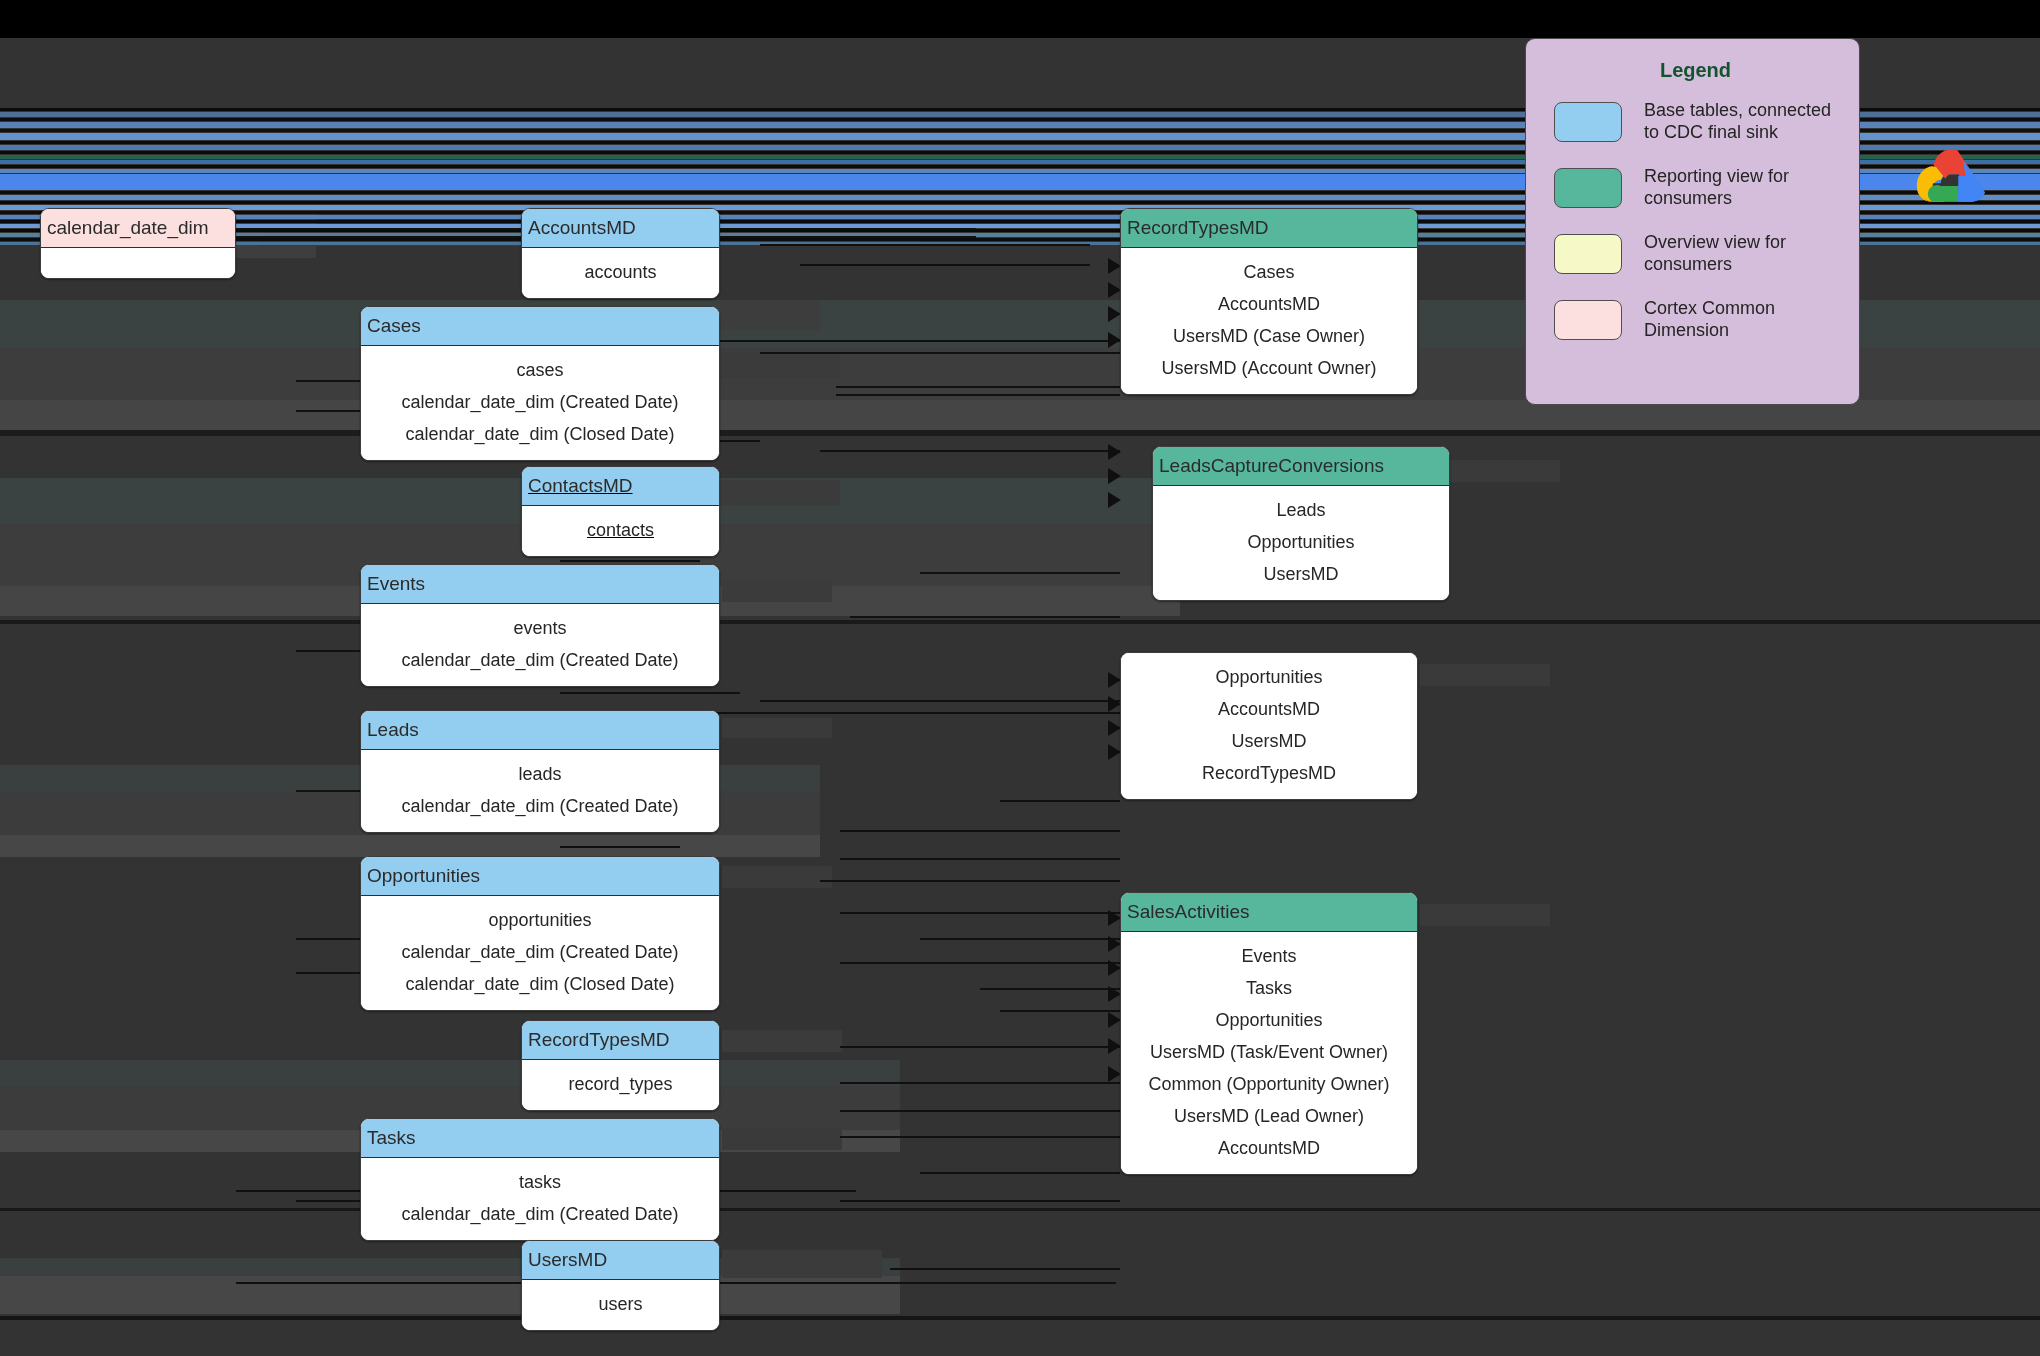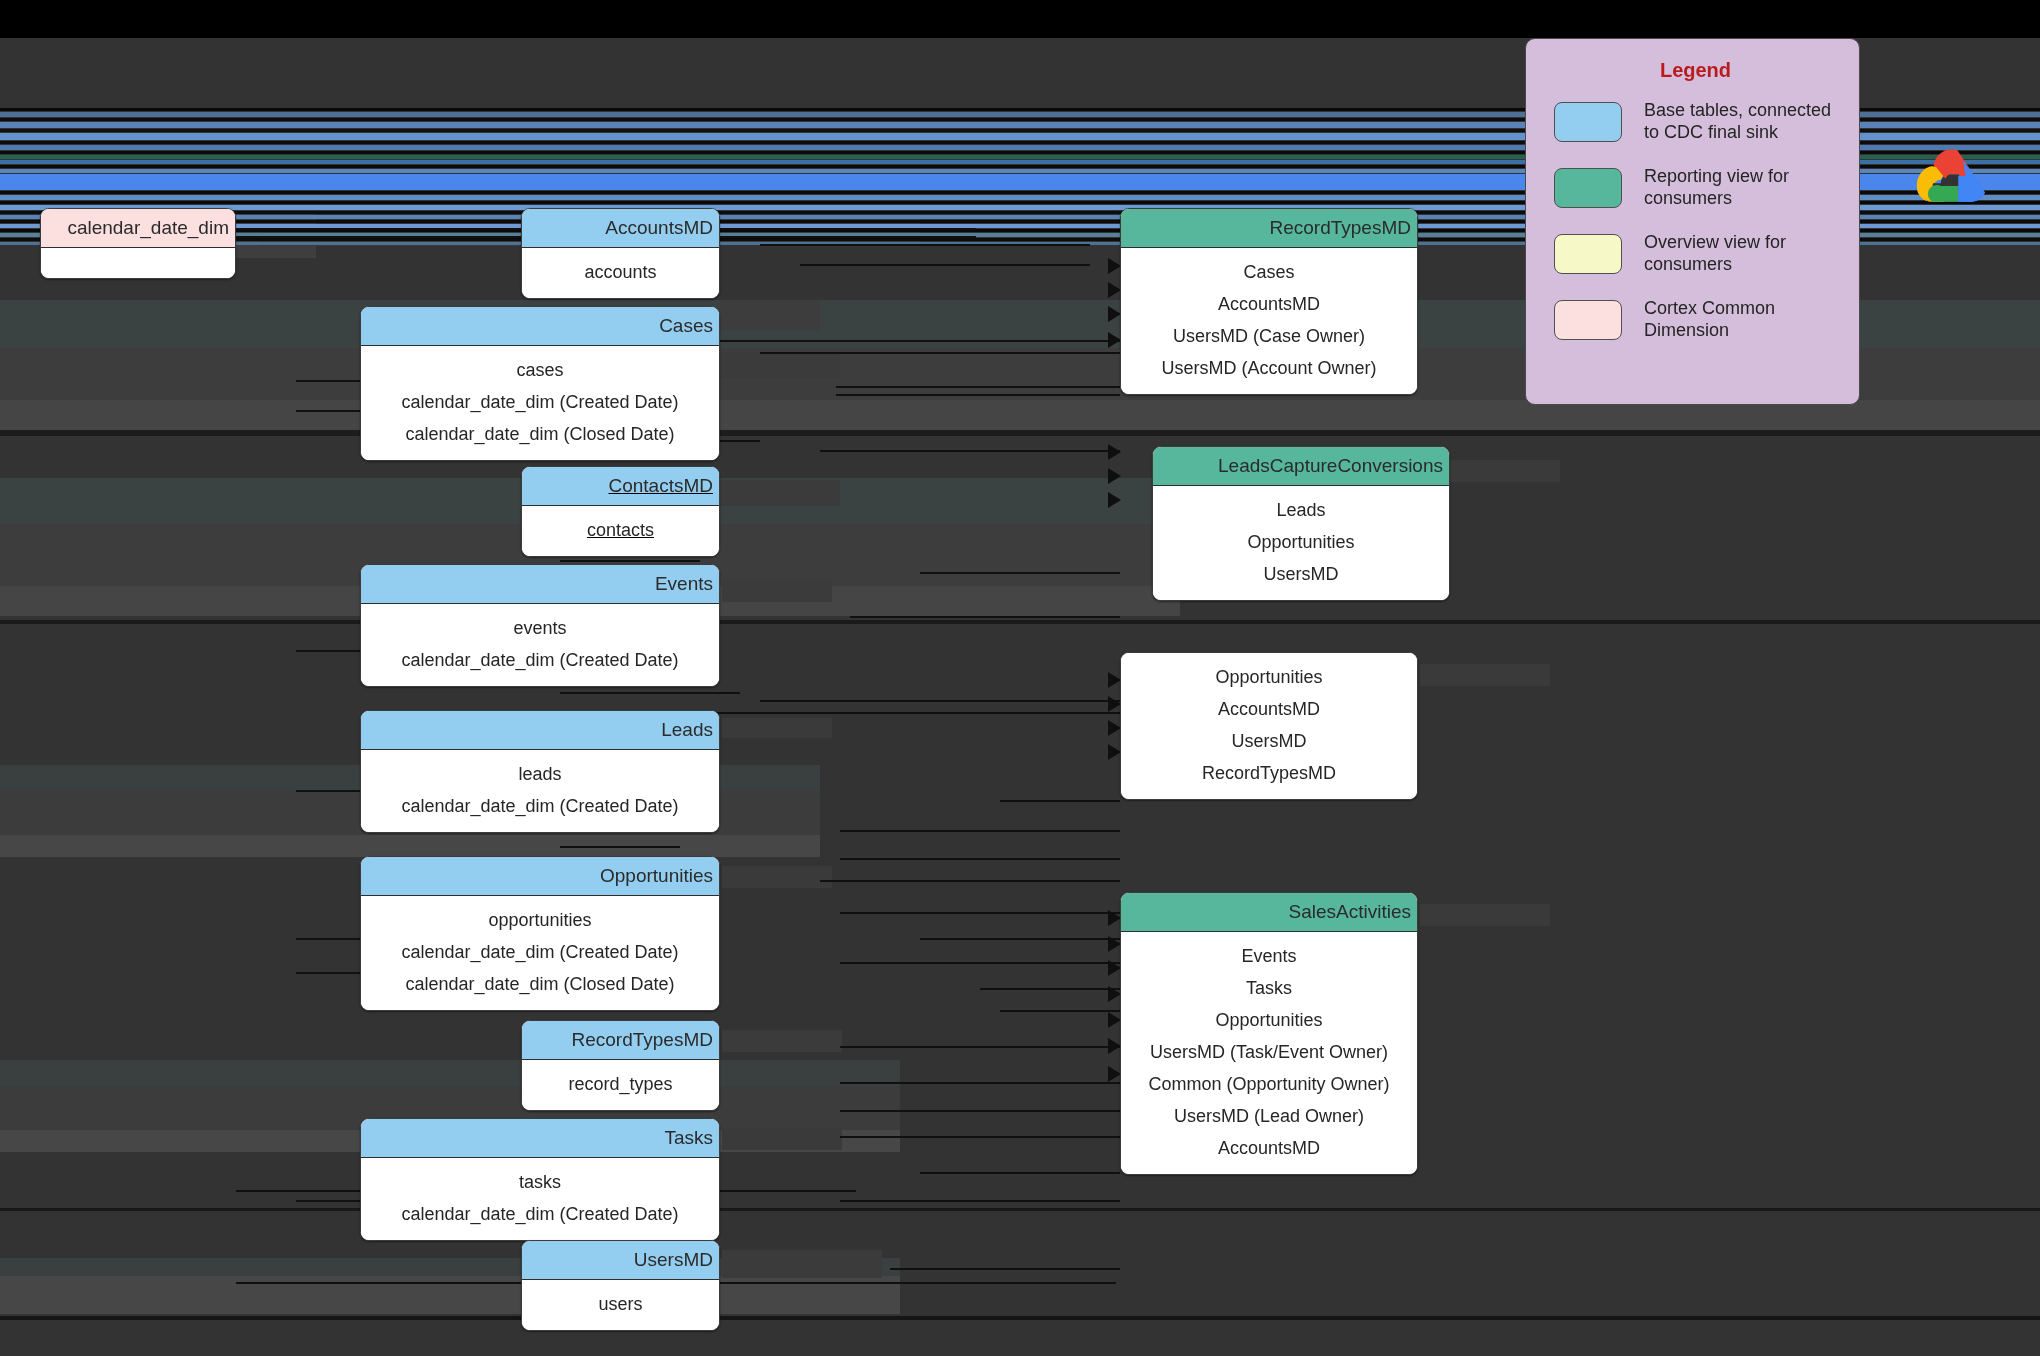--- a/index.html
+++ b/index.html
@@ -62,21 +62,21 @@
   .node {
     position: absolute;
     border-radius: 9px;
     background: #ffffff;
     border: 1px solid #3c3c3c;
     box-sizing: border-box;
     overflow: hidden;
     box-shadow: 0 1px 2px rgba(0,0,0,0.45);
   }
   .node .hdr {
-    text-align: right;
+    text-align: left;
     font-size: 19px;
     color: #2b2b2b;
     padding: 9px 6px 10px 6px;
     border-bottom: 1px solid #2e2e2e;
     line-height: 1.0;
   }
   .node .body {
     background: #ffffff;
     padding: 8px 8px 10px 8px;
   }
@@ -98,21 +98,21 @@
     border-radius: 10px;
     background: #d5bedb;
     border: 1px solid #4a4a4a;
     box-sizing: border-box;
     padding: 14px 22px 16px 28px;
   }
   #legend .legend-title {
     text-align: center;
     font-weight: bold;
     font-size: 20px;
-    color: #b91c1c;
+    color: #14532d;
     margin: 6px 0 18px 0;
   }
   .legend-row {
     display: flex;
     align-items: center;
     margin-bottom: 22px;
   }
   .legend-row:last-child { margin-bottom: 4px; }
   .swatch {
     width: 66px;

